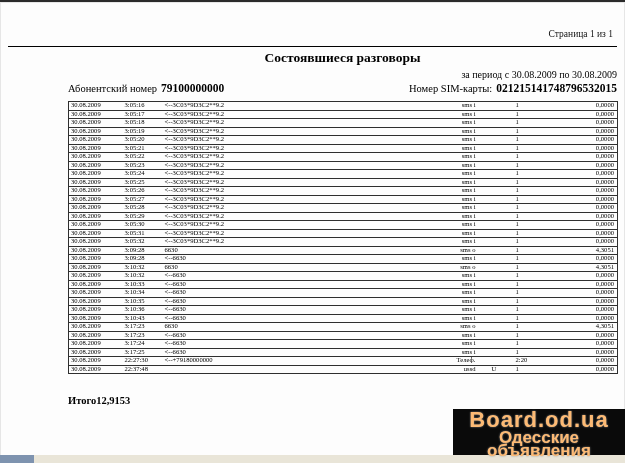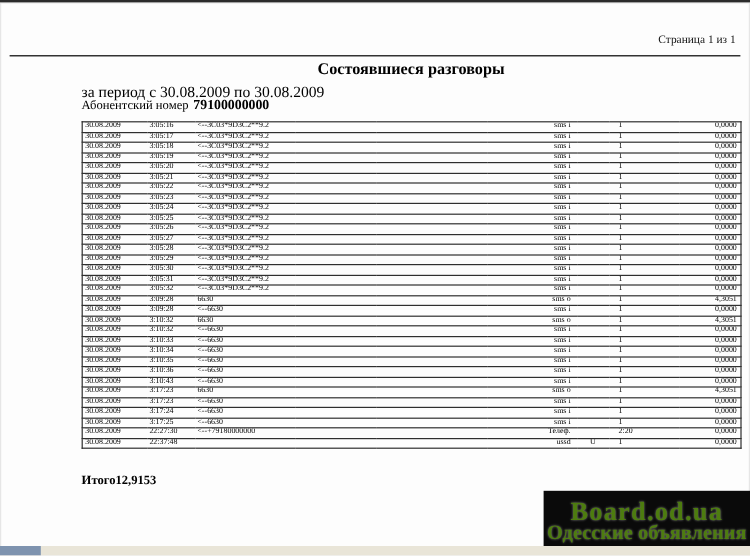--- a/index.html
+++ b/index.html
@@ -27,21 +27,21 @@
   .top-rule {
     position:absolute; top:44px; left:8px; right:8px;
     border-top:1px solid #000; height:0;
   }
   .doc-title {
     position:absolute; top:48px; left:68px; width:549px;
     text-align:center; font-weight:bold; font-size:13.5px;
   }
   .doc-period {
     position:absolute; top:67px; left:68px; width:549px;
-    text-align:left; font-size:13px;font-family:Liberation Serif, serif;
+    text-align:right; font-size:10px;font-family:Liberation Serif, serif;
   }
   .sub-line {
     position:absolute; top:80px; left:68px; width:549px;
     display:flex; justify-content:space-between; align-items:baseline;
     font-size:10.5px;
   }
   .sub-line b { font-size:11.5px; margin-left:4px; }
   .calls-table {
     position:absolute; top:95px; left:68px; width:549px;
     border-collapse:collapse; table-layout:fixed;
@@ -68,22 +68,22 @@
   td.c-dur    { text-align:left; padding-left:8px !important; }
   td.c-cost   { text-align:right; padding-right:3px !important; }
   .total-line {
     position:absolute; top:393px; left:68px; width:549px;
     display:flex; justify-content:flex-start;
     font-weight:bold; font-size:10.5px;
   }
   .watermark {
     position:absolute; right:0; bottom:8px;
     width:172px; height:46px;
-    color:#4d7c0f; text-align:center;
-    font-family:Liberation Serif, serif;
+    color:#fdba74; text-align:center;
+    font-family:Liberation Sans, sans-serif;
     display:flex; flex-direction:column; justify-content:center;
   }
   .wm-title {
     font-size:22px; font-weight:bold; letter-spacing:1px;
     line-height:23px; text-shadow:0 0 2px #8a8a8a;
   }
   .wm-sub {
     font-size:17px; font-weight:bold; line-height:13px;
     text-shadow:0 0 2px #8a8a8a;
   }
@@ -97,20 +97,23 @@
 
   <div class="page-indicator">Страница 1 из 1</div>
   <div class="top-rule"></div>
 
   <div class="doc-title">Состоявшиеся разговоры</div>
   <div class="doc-period">за период с 30.08.2009 по 30.08.2009</div>
 
   <div class="sub-line">
     <span>
       <span>Абонентский номер</span><b>79100000000</b>
+    </span>
+    <span>
+      <span>Номер SIM-карты:</span><b>021215141748796532015</b>
     </span>
   </div>
 
   <table class="calls-table">
     <colgroup>
       <col style="width:54px">
         <col style="width:40px">
         <col style="width:83px">
       <col style="width:68px">
         <col style="width:92px">

